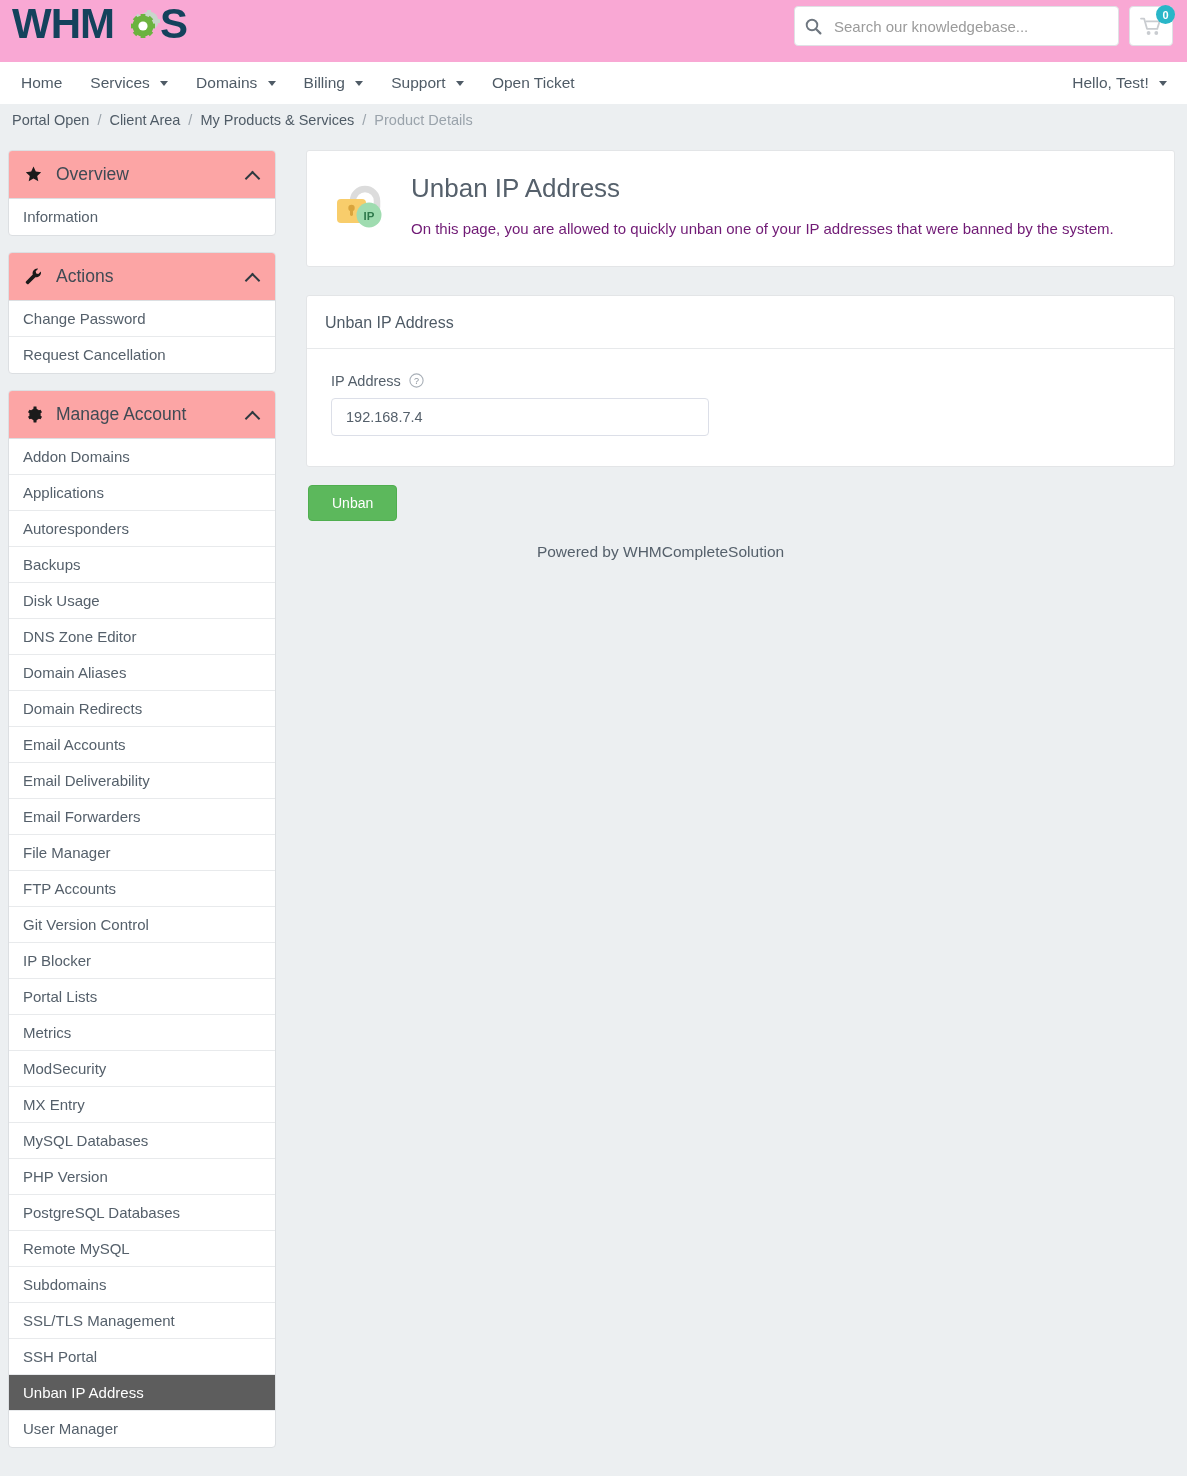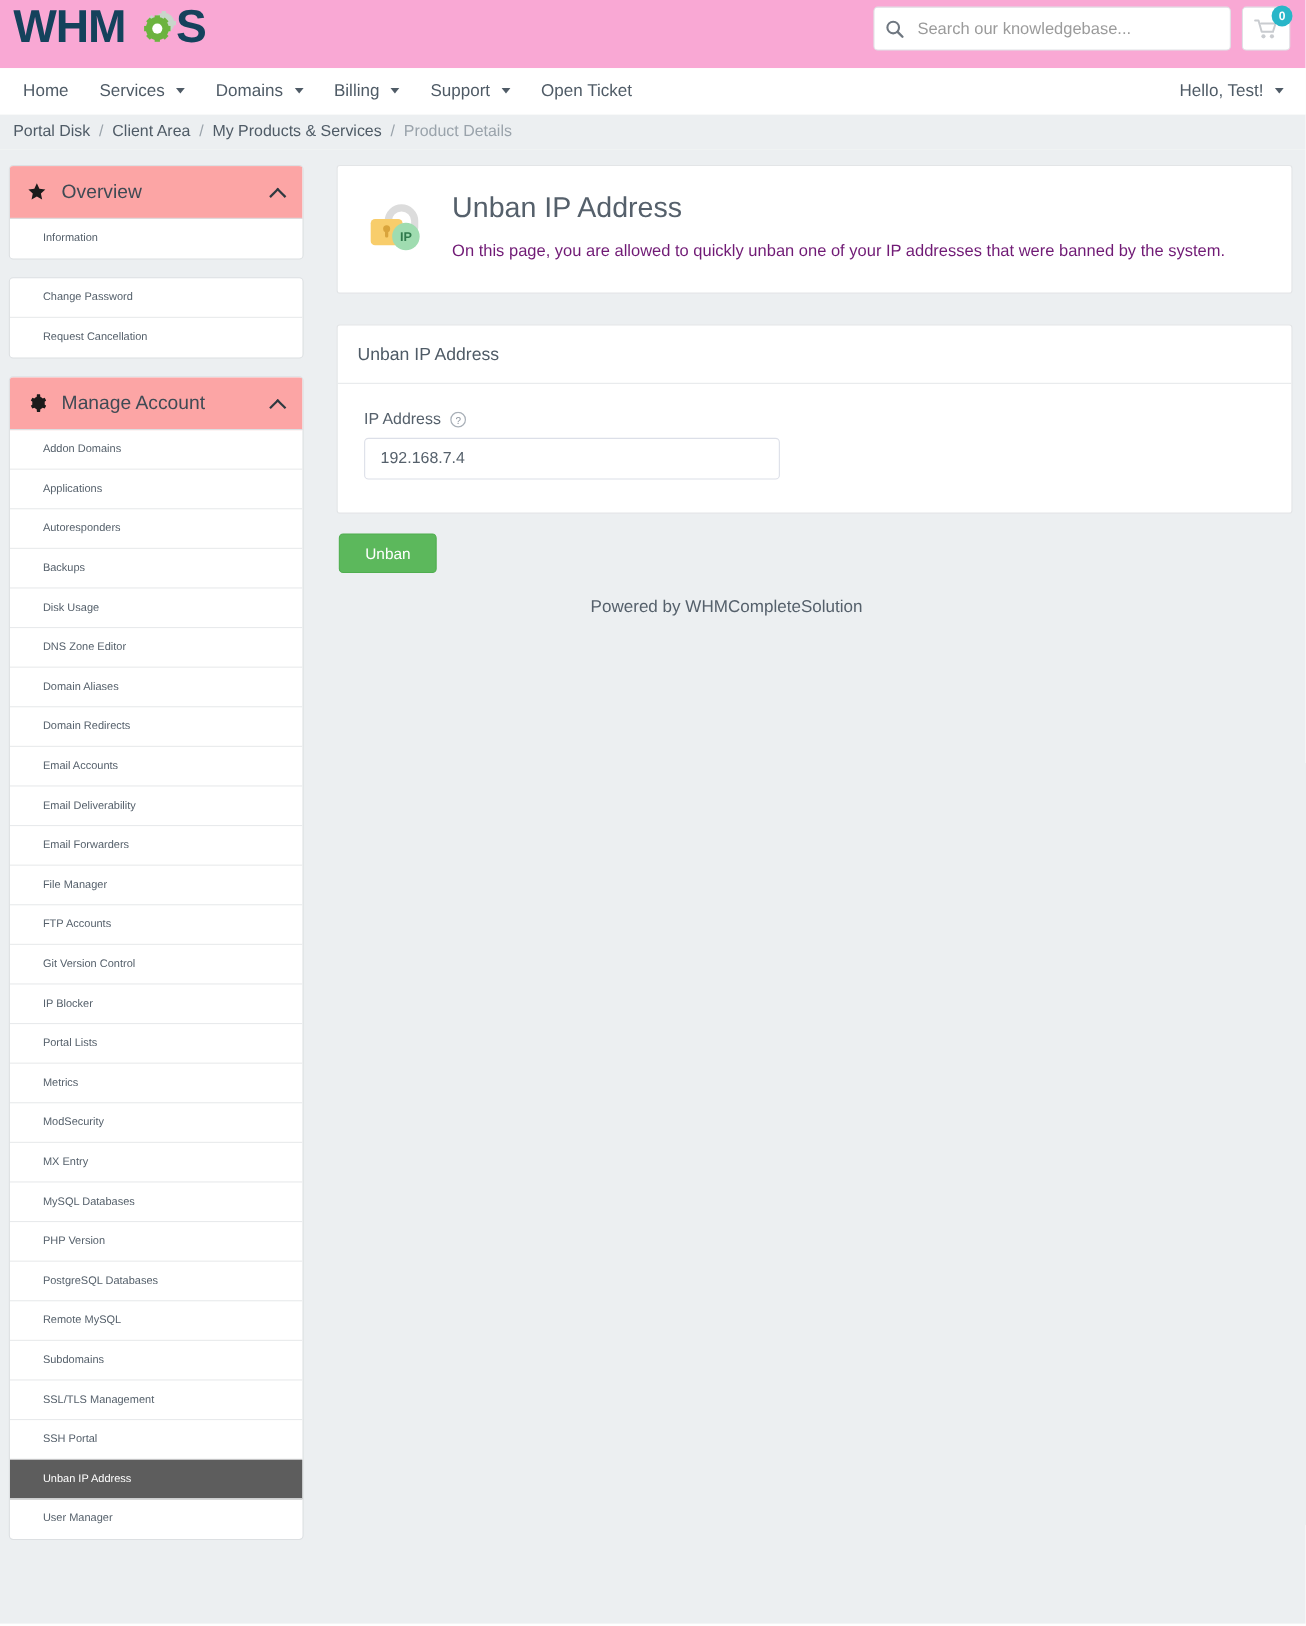--- a/index.html
+++ b/index.html
@@ -178,22 +178,22 @@
     left: 2px; top: 3px;
     width: 9px; height: 9px;
     border-left: 2.2px solid #2e3940;
     border-top: 2.2px solid #2e3940;
     transform: rotate(45deg);
   }
   .panel-list { list-style: none; margin: 0; padding: 0; }
   .panel-list li {
     height: 36px;
     line-height: 36px;
-    padding: 0 30px;
-    font-size: 10px;
+    padding: 0 14px;
+    font-size: 15px;
     color: #55606b;
     border-bottom: 1px solid #e8eaec;
     cursor: pointer;
     white-space: nowrap;
     overflow: hidden;
     text-overflow: ellipsis;
   }
   .panel-list li:last-child { border-bottom: 0; }
   .panel-list li.active {
     background: #5d5d5d;
@@ -355,21 +355,21 @@
     <span>Open Ticket</span>
   </div>
 
   <div class="user-menu">
     <span>Hello, Test!</span>
     <span class="caret"></span>
   </div>
 </div>
 
 <div class="breadcrumb">
-  <span class="crumb">Portal Disk</span>
+  <span class="crumb">Portal Open</span>
   <span class="crumb-sep">/</span>
   <span class="crumb">Client Area</span>
   <span class="crumb-sep">/</span>
   <span class="crumb">My Products &amp; Services</span>
   <span class="crumb-sep">/</span>
   <span class="crumb active">Product Details</span>
 </div>
 
 <div class="page">
 
@@ -384,20 +384,29 @@
         </span>
         <span class="panel-title">Overview</span>
         <span class="chev"></span>
       </div>
       <ul class="panel-list">
         <li>Information</li>
       </ul>
     </div>
 
     <div class="panel">
+      <div class="panel-heading">
+        <span class="ph-icon">
+          <svg width="17" height="17" viewBox="0 0 17 17">
+            <path d="M12.2 0.6a4.6 4.6 0 00-4.4 6l-6.6 6.6a1.4 1.4 0 000 2l0.6 0.6a1.4 1.4 0 002 0l6.6-6.6a4.6 4.6 0 005.4-5.8l-2.5 2.5-2.1-0.5-0.5-2.1 2.5-2.5a4.6 4.6 0 00-1-0.2z" fill="#1b1b1b"></path>
+          </svg>
+        </span>
+        <span class="panel-title">Actions</span>
+        <span class="chev"></span>
+      </div>
       <ul class="panel-list">
         <li>Change Password</li>
         <li>Request Cancellation</li>
       </ul>
     </div>
 
     <div class="panel">
       <div class="panel-heading">
         <span class="ph-icon">
           <svg width="17" height="17" viewBox="0 0 18 18">

